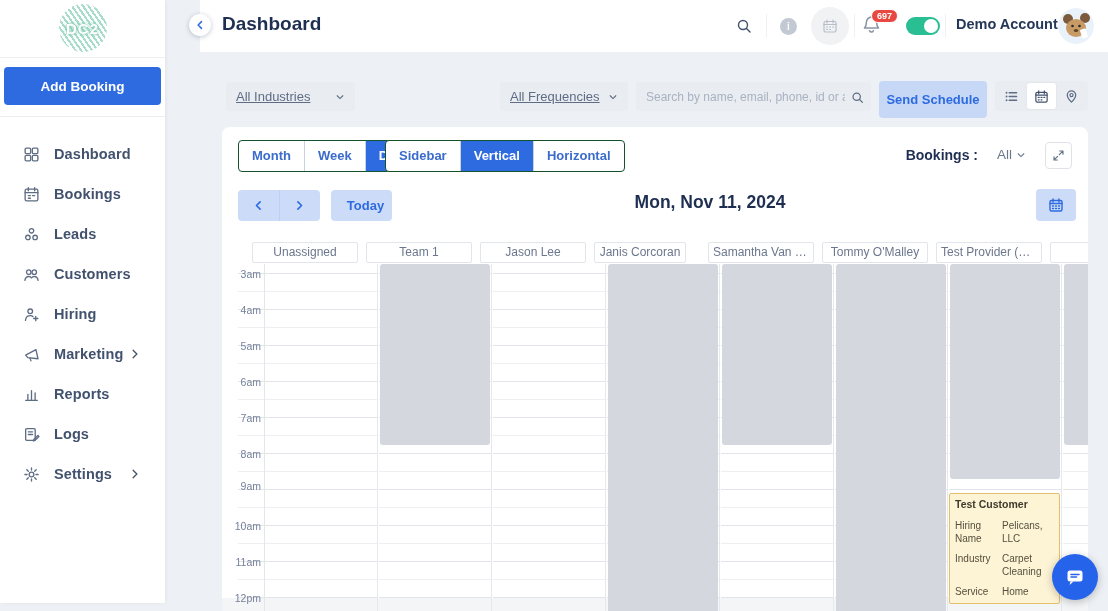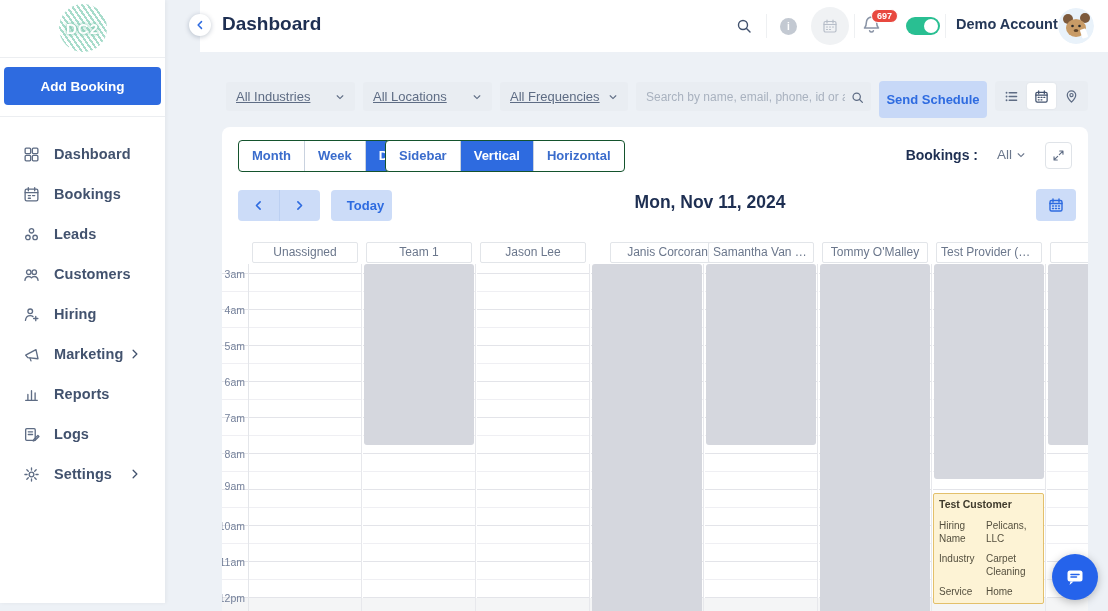--- a/index.html
+++ b/index.html
@@ -102,21 +102,21 @@
 
   
   .grid-head { position:absolute; left:0; right:0; top:113px; height:24px; overflow:hidden; }
   .col-head { position:absolute; top:2px; height:21px; background:#fff; border:1px solid #e2e5e9;
               border-radius:2px; font-size:12px; color:#6b778c; text-align:center; line-height:19px;
               overflow:hidden; white-space:nowrap; text-overflow:ellipsis; padding:0 4px; cursor:pointer; }
   .grid-body { position:absolute; left:0; right:0; top:137px; bottom:0; overflow:hidden; }
   .hlines { background-image:repeating-linear-gradient(to bottom,
               transparent 0 9px, #e3e4e9 9px 10px,
               transparent 10px 27px, #efeff3 27px 28px,
-              transparent 28px 36px); }
+              transparent 28px 36px);margin-left:16px; }
   .time-gutter { position:absolute; left:0; top:0; bottom:0; width:27px; border-right:1px solid #e4e6ea; }
   .time-label { position:absolute; right:3px; font-size:10.5px; color:#74809a; }
   .noon-band { position:absolute; left:0; right:0; top:334px; bottom:0; background:#f4f5f6; }
   .grid-col { position:absolute; top:0; bottom:0; width:113px; border-right:1px solid #e7e8ec; cursor:pointer; }
   .busy-block { position:absolute; left:1px; right:1px; background:#d5d7de; border-radius:3px; }
   .booking-card { position:absolute; left:0; right:1px; background:#fdf3d5; border:1px solid #e3c06b;
                   border-radius:2px; padding:4px 5px 0; overflow:hidden; font-size:10px; line-height:1.3;
                   color:#55503f; cursor:pointer; z-index:3; }
   .bk-title { font-size:10.5px; font-weight:700; color:#3f3a2c; margin-bottom:7px; }
   .bk-row { display:flex; gap:5px; margin-bottom:7px; }
@@ -294,26 +294,20 @@
   </div>
 
   <div class="main">
 
     <div class="dropdown" style="left:26px;width:129px">
       <span>All Industries</span>
       <svg width="10" height="10" viewBox="0 0 16 16">
           <path d="M3.5 6l4.5 4.5L12.5 6" fill="none" stroke="#5e6c84" stroke-width="1.8" stroke-linecap="round"></path>
         </svg>
     </div>
-    <div class="dropdown" style="left:163px;width:129px">
-      <span>All Locations</span>
-      <svg width="10" height="10" viewBox="0 0 16 16">
-          <path d="M3.5 6l4.5 4.5L12.5 6" fill="none" stroke="#5e6c84" stroke-width="1.8" stroke-linecap="round"></path>
-        </svg>
-    </div>
     <div class="dropdown" style="left:300px;width:128px">
       <span>All Frequencies</span>
       <svg width="10" height="10" viewBox="0 0 16 16">
           <path d="M3.5 6l4.5 4.5L12.5 6" fill="none" stroke="#5e6c84" stroke-width="1.8" stroke-linecap="round"></path>
         </svg>
     </div>
     <div class="flt-search-wrap">
       <input class="flt-search" placeholder="Search by name, email, phone, id or address" style="">
       <span class="flt-search-icon">
         <svg width="13" height="13" viewBox="0 0 16 16">
@@ -390,21 +384,21 @@
             <rect x="2" y="3.5" width="12" height="10.5" rx="1.5" fill="none" stroke="#2e6be0" stroke-width="1.4"></rect>
             <path d="M2 6.5h12M5 2v3M11 2v3" stroke="#2e6be0" stroke-width="1.4" stroke-linecap="round"></path>
             <path d="M4.5 9h1M7.5 9h1M10.5 9h1M4.5 11.5h1M7.5 11.5h1M10.5 11.5h1" stroke="#2e6be0" stroke-width="1.4" stroke-linecap="round"></path>
           </svg>
       </button>
 
       <div class="grid-head" id="grid-head">
           <div class="col-head" style="left: 30px; width: 106px;">Unassigned</div>
           <div class="col-head" style="left: 144px; width: 106px;">Team 1</div>
           <div class="col-head" style="left: 258px; width: 106px;">Jason Lee</div>
-          <div class="col-head" style="left: 388px; width: 115px;">Janis Corcoran</div>
+          <div class="col-head" style="left: 372px; width: 92px;">Janis Corcoran</div>
           <div class="col-head" style="left: 486px; width: 106px;">Samantha Van Brau...</div>
           <div class="col-head" style="left: 600px; width: 106px;">Tommy O'Malley</div>
           <div class="col-head" style="left: 714px; width: 106px;">Test Provider (Also ...</div>
           <div class="col-head" style="left: 828px; width: 106px;">Ja...</div>
         </div>
       <div class="grid-body" id="grid-body">
         <div class="noon-band"></div>
         <div class="time-gutter hlines" id="time-gutter">
             <div class="time-label" style="top: 4px;">3am</div>
             <div class="time-label" style="top: 40px;">4am</div>

